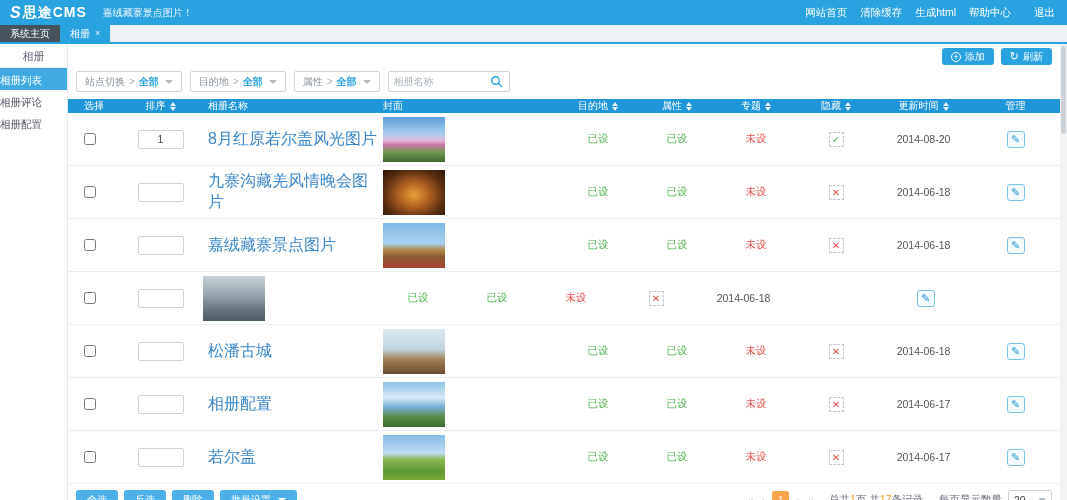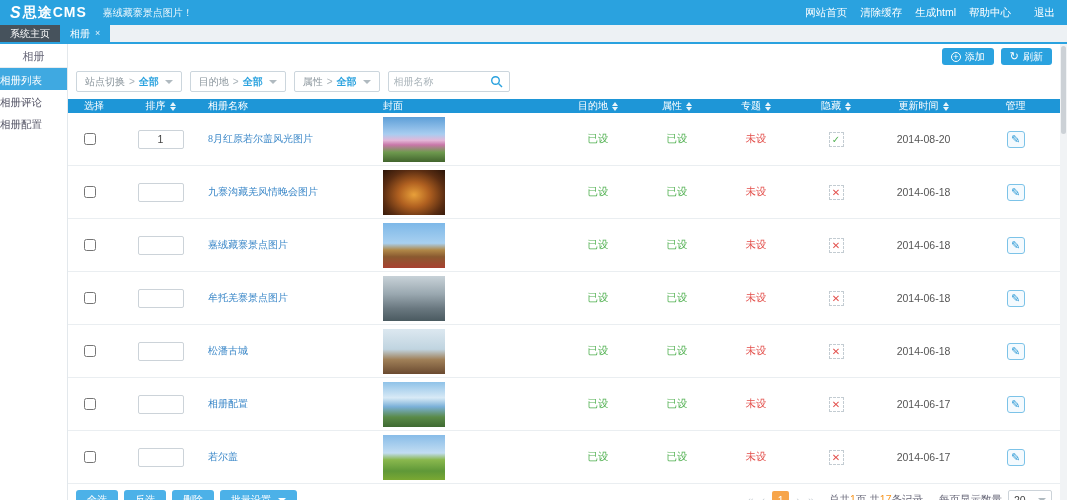--- a/index.html
+++ b/index.html
@@ -70,21 +70,21 @@
   .col-date   { width:95px; }
   .col-manage { flex:1; }
 
   .sort-arrows { display:inline-flex; flex-direction:column; margin-left:4px; gap:1px; }
   .sort-arrows::before,.sort-arrows::after { content:""; width:0; height:0; border-left:3px solid transparent; border-right:3px solid transparent; }
   .sort-arrows::before { border-bottom:4px solid rgba(255,255,255,.9); }
   .sort-arrows::after  { border-top:4px solid rgba(255,255,255,.9); }
 
   .row-checkbox { width:12px; height:12px; cursor:pointer; }
   .sort-input { width:46px; height:19px; border:1px solid #ccd3d9; border-radius:2px; text-align:center; font-size:10.5px; color:#444; outline:none; font-family:inherit; }
-  .album-link { color:#3a87c8; font-size:10px; text-decoration:none; cursor:pointer;font-family:Liberation Serif, serif; }
+  .album-link { color:#3a87c8; font-size:16px; text-decoration:none; cursor:pointer; }
   .cover { width:62px; height:45px; cursor:pointer; }
   .txt-green { color:#54b254; }
   .txt-red { color:#e3504c; }
   .toggle { width:15px; height:15px; border:1px dashed #c3ccd2; font-size:10px; line-height:13px; text-align:center; cursor:pointer; }
   .toggle-green { color:#54b254; }
   .toggle-red { color:#e3504c; }
   .edit-icon { width:18px; height:17px; border:1px solid #7cc3e8; border-radius:3px; color:#2f9bd6; font-size:11px;
     display:inline-flex; align-items:center; justify-content:center; cursor:pointer; background:#f4fafe; }
 
   .cover-flowers { background:linear-gradient(180deg,#5d9fd8 0%,#a8cdf0 38%,#e3b7d8 52%,#c877a8 62%,#6f9a4f 78%,#42652e 100%); }
@@ -301,23 +301,20 @@
               <span class="edit-icon">✎</span>
             </div>
   </div>
 
   <div class="tr">
     <div class="td col-select">
               <input type="checkbox" class="row-checkbox" style="">
             </div>
     <div class="td col-sort">
               <input type="text" class="sort-input" style="">
-            </div>
-    <div class="td col-name">
-              <a class="album-link">牟托羌寨景点图片</a>
             </div>
     <div class="td col-cover">
               <div class="cover cover-tower"></div>
             </div>
     <div class="td col-dest txt-green">已设</div>
     <div class="td col-attr txt-green">已设</div>
     <div class="td col-topic txt-red">未设</div>
     <div class="td col-hidden">
               <span class="toggle toggle-red">✕</span>
             </div>

